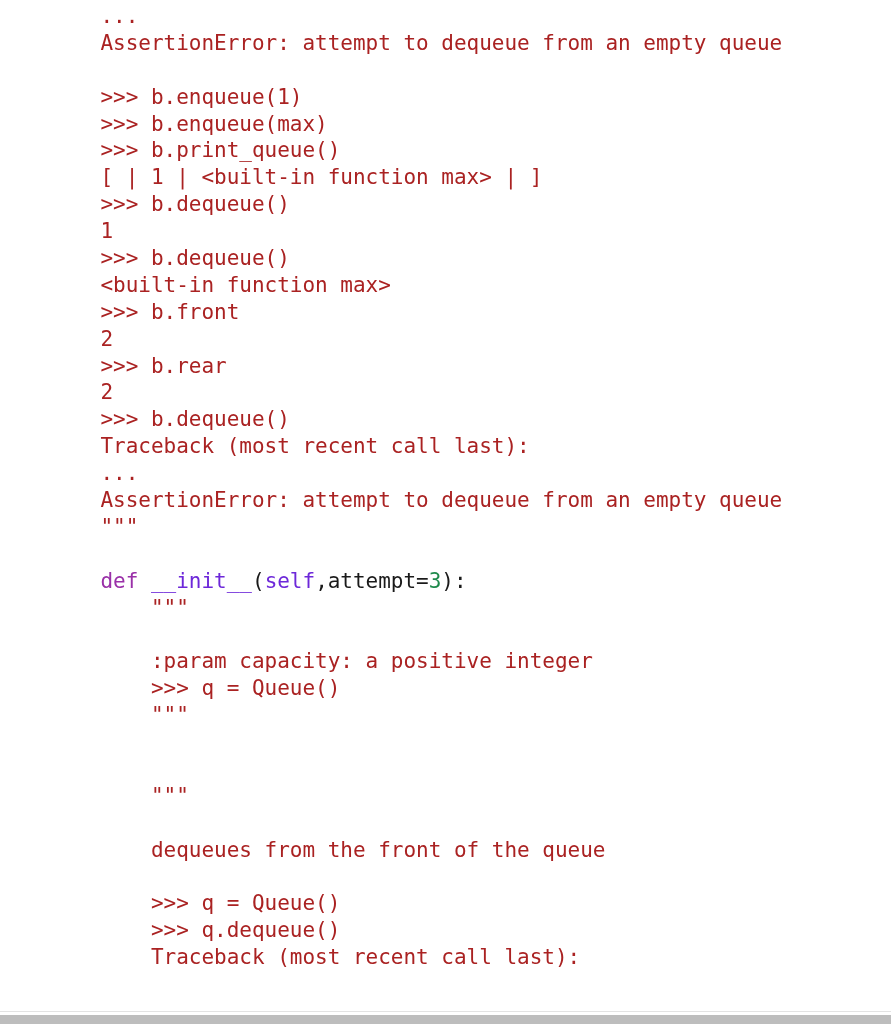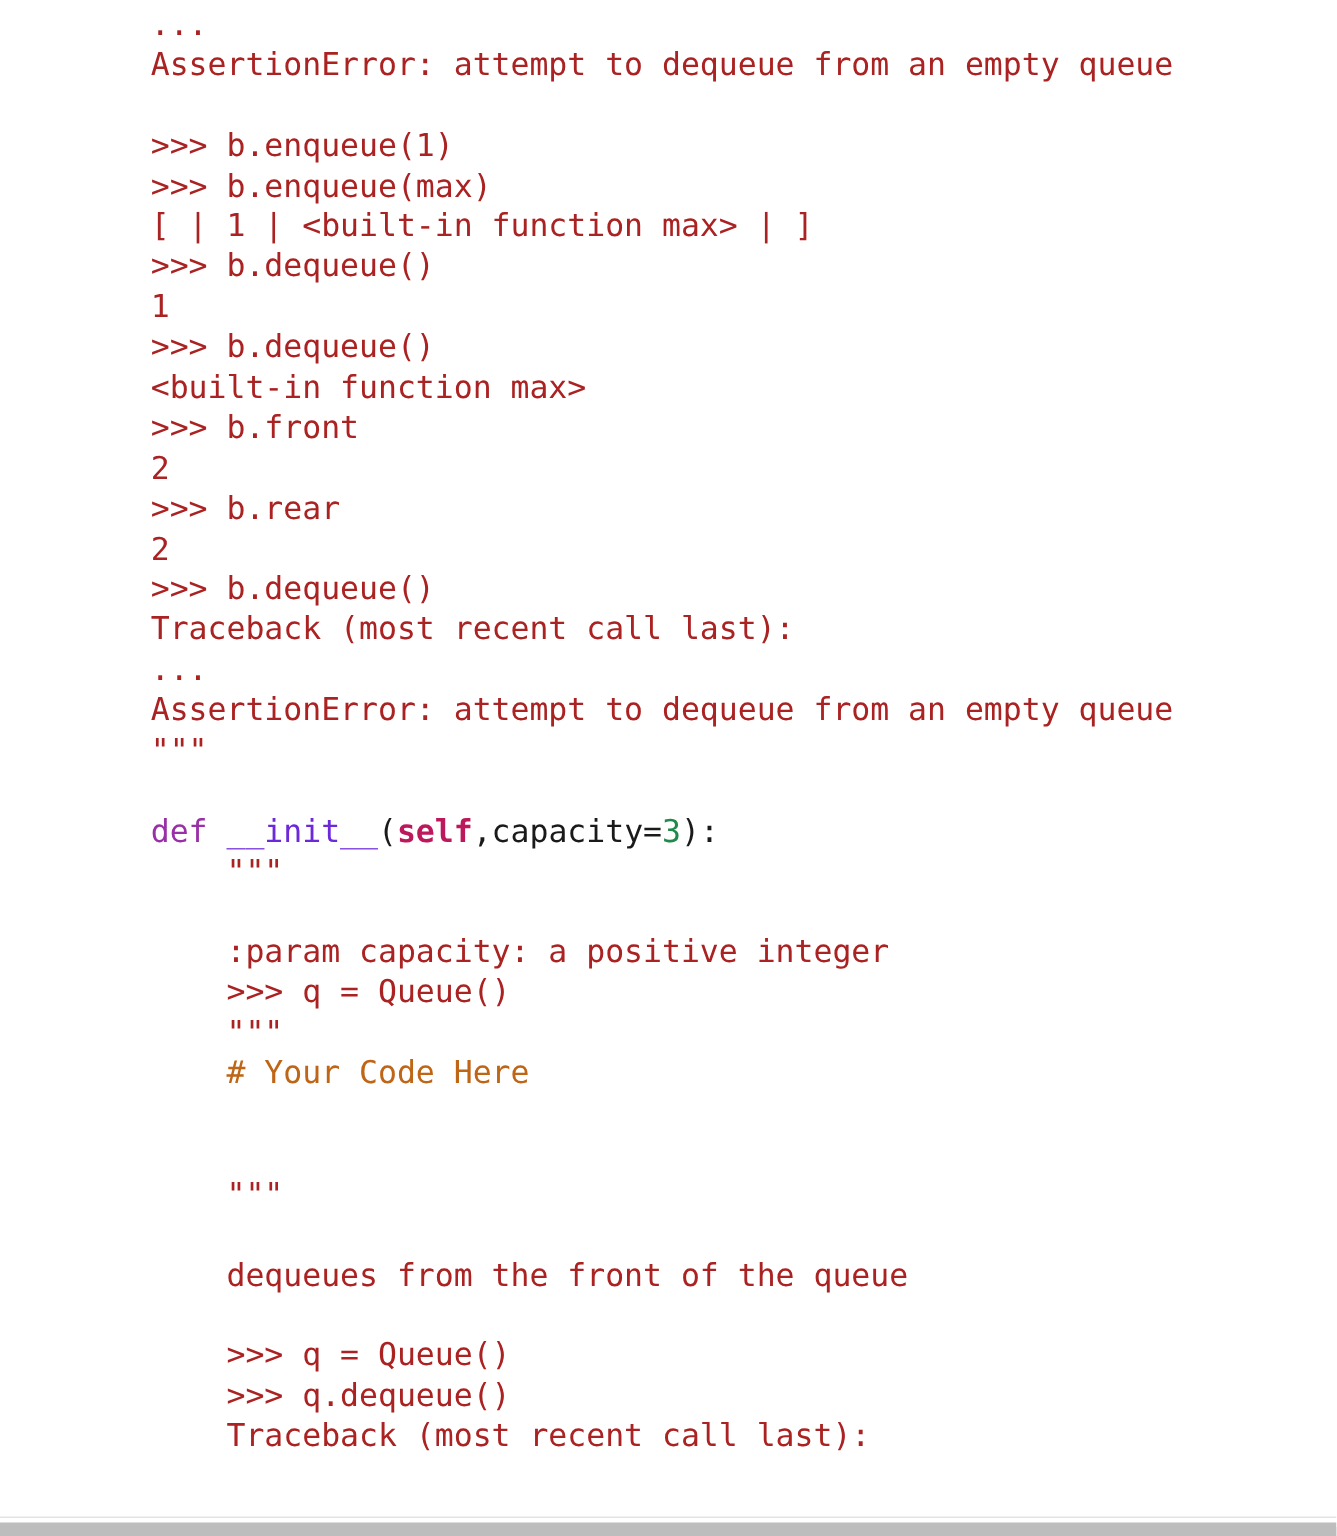--- a/index.html
+++ b/index.html
@@ -40,21 +40,21 @@
     height: 26.9px;
     white-space: pre;
     letter-spacing: -0.02px;
     color: #000000;
   }
 
   
   .tok-string   { color: #AA2222; }
   .tok-keyword  { color: #9A30A8; text-align: right; }
   .tok-funcname { color: #6d28d9; }
-  .tok-self     { color: #be185d; font-weight: bold; }
+  .tok-self     { color: #6d28d9; }
   .tok-number   { color: #1F8A4C; }
   .tok-comment  { color: #BF6516; }
   .tok-plain    { color: #1A1A1A; }
 
   
   #hscrollbar {
     position: absolute;
     left: 0;
     bottom: 0;
     width: 891px;
@@ -85,42 +85,42 @@
 
 <div id="editor">
 
   <div id="code-surface">
 
   <div class="code-line"><span class="tok-string">    ...</span></div>
       <div class="code-line"><span class="tok-string">    AssertionError: attempt to dequeue from an empty queue</span></div>
       <div class="code-line">&nbsp;</div>
       <div class="code-line"><span class="tok-string">    &gt;&gt;&gt; b.enqueue(1)</span></div>
       <div class="code-line"><span class="tok-string">    &gt;&gt;&gt; b.enqueue(max)</span></div>
+      <div class="code-line"><span class="tok-string">    &gt;&gt;&gt; b.print_queue()</span></div>
       <div class="code-line"><span class="tok-string">    [ | 1 | &lt;built-in function max&gt; | ]</span></div>
       <div class="code-line"><span class="tok-string">    &gt;&gt;&gt; b.dequeue()</span></div>
       <div class="code-line"><span class="tok-string">    1</span></div>
       <div class="code-line"><span class="tok-string">    &gt;&gt;&gt; b.dequeue()</span></div>
       <div class="code-line"><span class="tok-string">    &lt;built-in function max&gt;</span></div>
       <div class="code-line"><span class="tok-string">    &gt;&gt;&gt; b.front</span></div>
       <div class="code-line"><span class="tok-string">    2</span></div>
       <div class="code-line"><span class="tok-string">    &gt;&gt;&gt; b.rear</span></div>
       <div class="code-line"><span class="tok-string">    2</span></div>
       <div class="code-line"><span class="tok-string">    &gt;&gt;&gt; b.dequeue()</span></div>
       <div class="code-line"><span class="tok-string">    Traceback (most recent call last):</span></div>
       <div class="code-line"><span class="tok-string">    ...</span></div>
       <div class="code-line"><span class="tok-string">    AssertionError: attempt to dequeue from an empty queue</span></div>
       <div class="code-line"><span class="tok-string">    """</span></div>
       <div class="code-line">&nbsp;</div>
-      <div class="code-line"><span class="tok-plain">    </span><span class="tok-keyword">def</span><span class="tok-plain"> </span><span class="tok-funcname">__init__</span><span class="tok-plain">(</span><span class="tok-self">self</span><span class="tok-plain">,capacity=</span><span class="tok-number">3</span><span class="tok-plain">):</span></div>
+      <div class="code-line"><span class="tok-plain">    </span><span class="tok-keyword">def</span><span class="tok-plain"> </span><span class="tok-funcname">__init__</span><span class="tok-plain">(</span><span class="tok-self">self</span><span class="tok-plain">,attempt=</span><span class="tok-number">3</span><span class="tok-plain">):</span></div>
       <div class="code-line"><span class="tok-string">        """</span></div>
       <div class="code-line">&nbsp;</div>
       <div class="code-line"><span class="tok-string">        :param capacity: a positive integer</span></div>
       <div class="code-line"><span class="tok-string">        &gt;&gt;&gt; q = Queue()</span></div>
       <div class="code-line"><span class="tok-string">        """</span></div>
-      <div class="code-line"><span class="tok-comment">        # Your Code Here</span></div>
       <div class="code-line">&nbsp;</div>
       <div class="code-line">&nbsp;</div>
       <div class="code-line"><span class="tok-string">        """</span></div>
       <div class="code-line">&nbsp;</div>
       <div class="code-line"><span class="tok-string">        dequeues from the front of the queue</span></div>
       <div class="code-line">&nbsp;</div>
       <div class="code-line"><span class="tok-string">        &gt;&gt;&gt; q = Queue()</span></div>
       <div class="code-line"><span class="tok-string">        &gt;&gt;&gt; q.dequeue()</span></div>
       <div class="code-line"><span class="tok-string">        Traceback (most recent call last):</span></div>
     </div>

